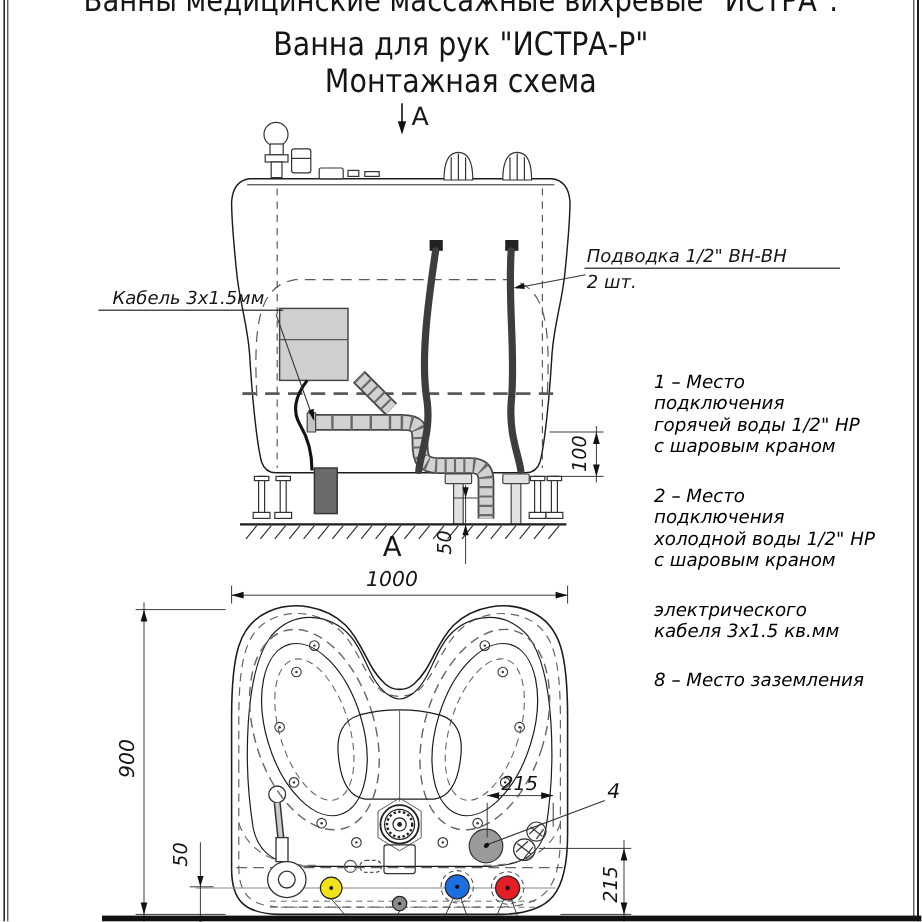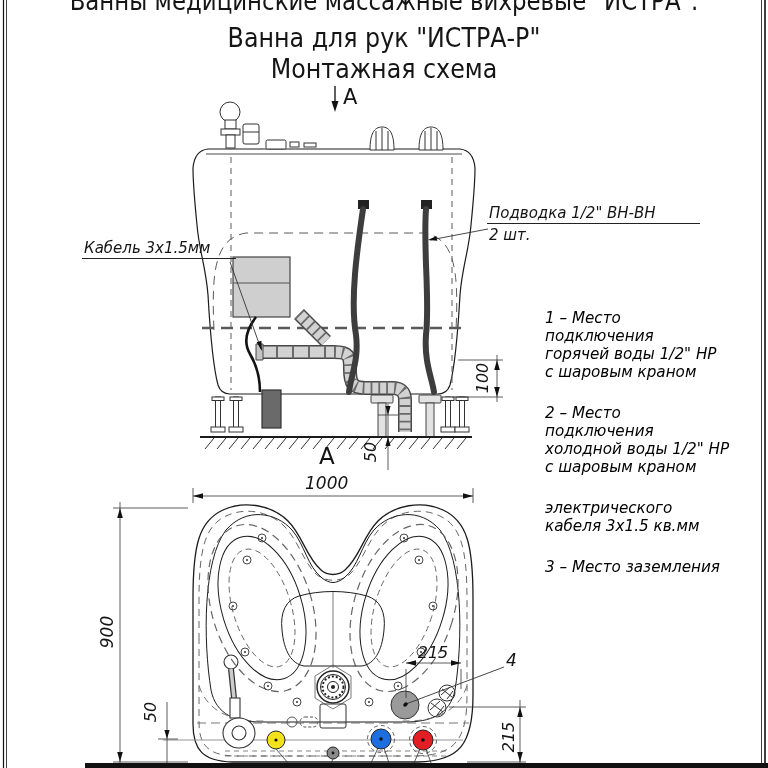--- a/index.html
+++ b/index.html
@@ -350,21 +350,21 @@
 </svg>
 
   <div class="t title" style="top:-14px;font-size:26px;">Ванны медицинские массажные вихревые "ИСТРА".</div>
   <div class="t title" style="top:22px;font-size:27px;">Ванна для рук "ИСТРА-Р"</div>
   <div class="t title" style="top:53px;font-size:27px;">Монтажная схема</div>
 
   <div class="t big-a" style="left:343px;top:85px;font-size:21px;">А</div>
   <div class="t big-a" style="left:319px;top:443px;font-size:23px;">А</div>
 
   <div class="callout" style="left:82px;top:239px;">
-    <div class="l1" style="min-width:146px;">Кабель 3х1.5мм</div>
+    <div class="l1" style="min-width:146px;text-align:center;">Кабель 3х1.5мм</div>
   </div>
   <div class="callout" style="left:487px;top:204px;">
     <div class="l1" style="min-width:205px;">Подводка 1/2" ВН-ВН</div>
     <div class="l2">2 шт.</div>
   </div>
 
   <div class="legend">
     <div class="lg">
       <div>1 – Место подключения</div>
       <div>горячей воды 1/2" НР</div>
@@ -373,21 +373,21 @@
     <div class="lg">
       <div>2 – Место подключения</div>
       <div>холодной воды 1/2" НР</div>
       <div>с шаровым краном</div>
     </div>
     <div class="lg">
       <div>электрического</div>
       <div>кабеля 3х1.5 кв.мм</div>
     </div>
     <div class="lg">
-      <div>3 – Место заземления</div>
+      <div>8 – Место заземления</div>
     </div>
   </div>
 
   <div class="t dim" style="left:305px;top:473px;width:56px;text-align:left;font-size:17px;">1000</div>
   <div class="t dim dimv" style="left:86px;top:623px;width:42px;font-size:17px;">900</div>
   <div class="t dim dimv" style="left:130px;top:703px;width:40px;">50</div>
   <div class="t dim" style="left:410px;top:643px;width:46px;text-align:center;">215</div>
   <div class="t dim dimv" style="left:486px;top:728px;width:44px;">215</div>
   <div class="t dim dimv" style="left:461px;top:369px;width:42px;">100</div>
   <div class="t dim dimv" style="left:350px;top:443px;width:40px;">50</div>

